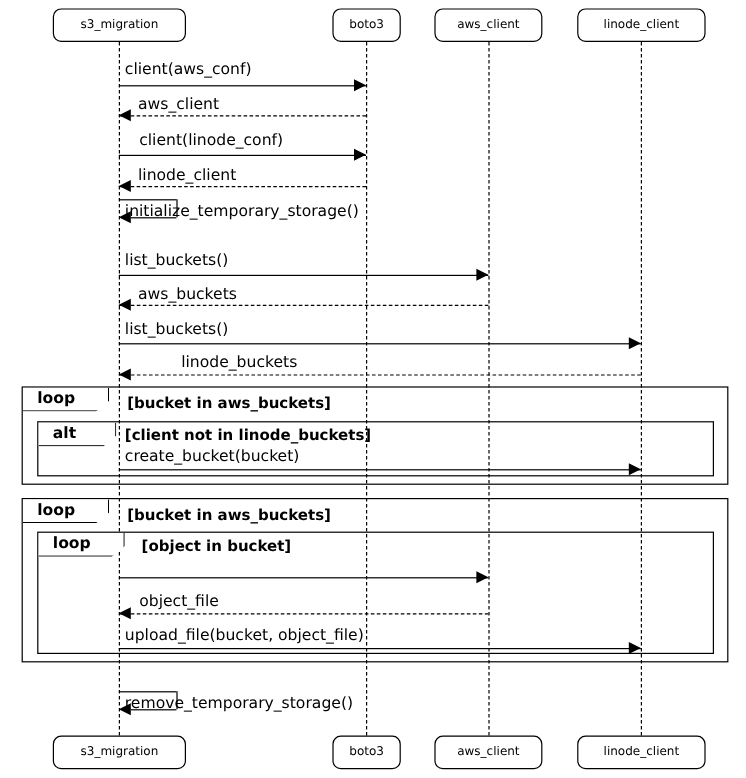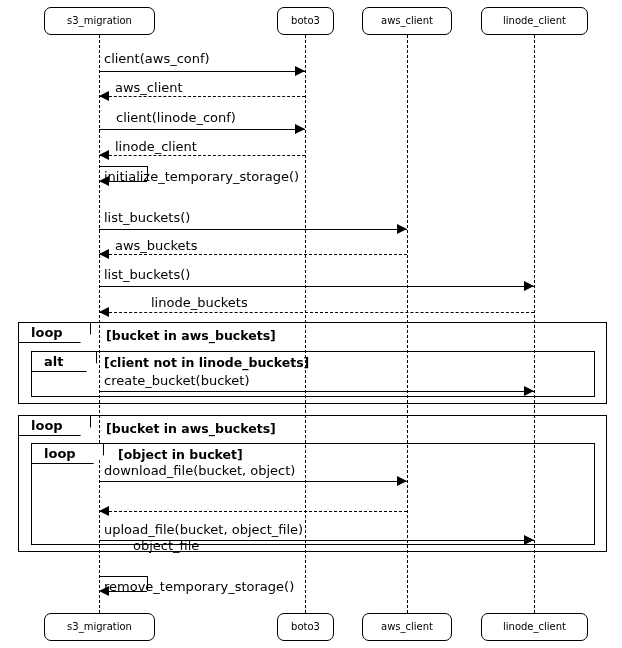--- a/index.html
+++ b/index.html
@@ -143,24 +143,23 @@
     <div class="arrow right" style="top: 281px; left: 524px;"></div>
     <div class="msg-label" style="left: 104px; top: 268px;">list_buckets()</div>
     <div class="msg-line ret" style="left: 99px; top: 312px; width: 435px;"></div>
     <div class="arrow left" style="top: 307px; left: 99px;"></div>
     <div class="msg-label" style="left: 116px; top: 296px; margin-left: 35px;">linode_buckets</div>
     <div class="msg-line" style="left: 99px; top: 391px; width: 435px;"></div>
     <div class="arrow right" style="top: 386px; left: 524px;"></div>
     <div class="msg-label" style="left: 104px; top: 374px;">create_bucket(bucket)</div>
     <div class="msg-line" style="left: 99px; top: 481px; width: 308px;"></div>
     <div class="arrow right" style="top: 476px; left: 397px;"></div>
-    <div class="msg-label" style="left: 104px; top: 464px;">download_file(bucket, object)</div>
     <div class="msg-line ret" style="left: 99px; top: 511px; width: 308px;"></div>
     <div class="arrow left" style="top: 506px; left: 99px;"></div>
-    <div class="msg-label" style="left: 133px; top: 495px; margin-top: 44px;">object_file</div>
+    <div class="msg-label" style="left: 116px; top: 495px;">object_file</div>
     <div class="msg-line" style="left: 99px; top: 540px; width: 435px;"></div>
     <div class="arrow right" style="top: 535px; left: 524px;"></div>
     <div class="msg-label" style="left: 104px; top: 523px;">upload_file(bucket, object_file)</div>
     <div class="self-top" style="left: 99px; top: 576px; width: 48px;"></div>
     <div class="self-side" style="left: 147px; top: 576px; height: 15px;"></div>
     <div class="self-bot" style="left: 109px; top: 591px; width: 38px;"></div>
     <div class="arrow left" style="left: 99px; top: 586px;"></div>
     <div class="msg-label" style="left: 104px; top: 580px;">remove_temporary_storage()</div>
   </div>
 

